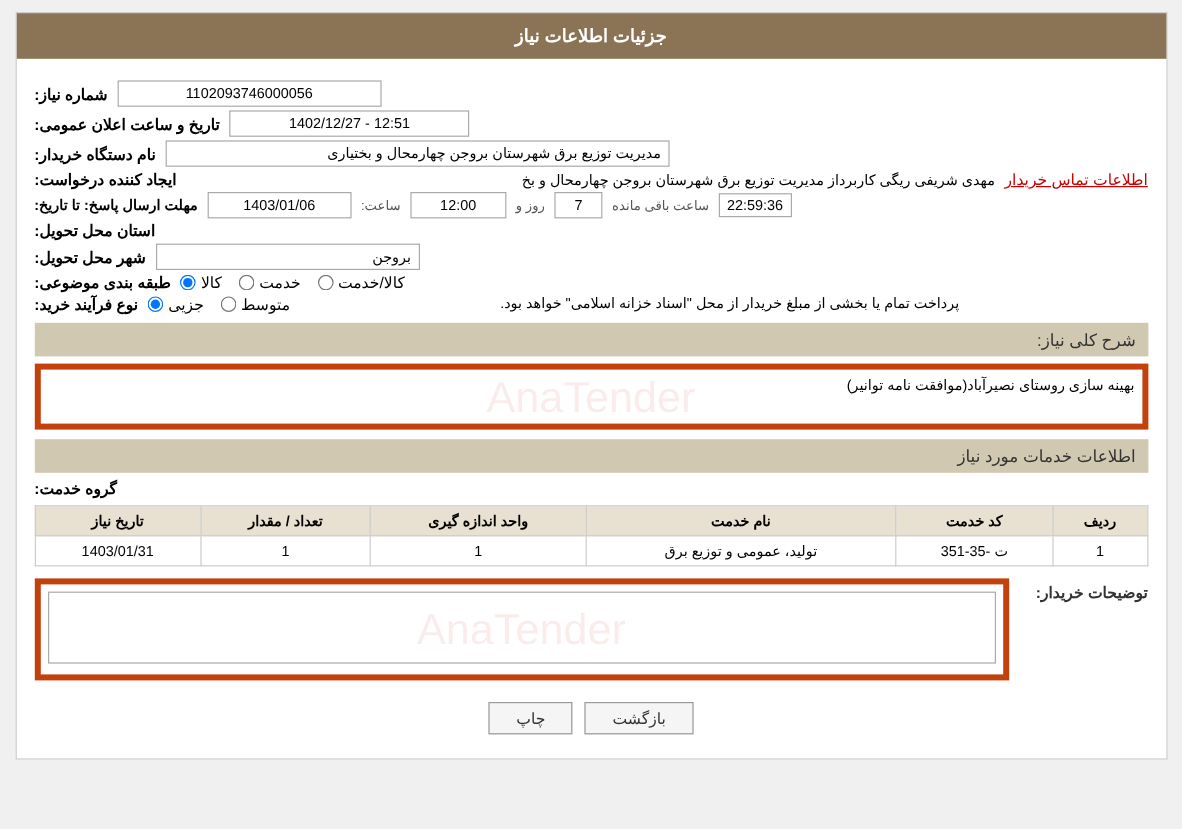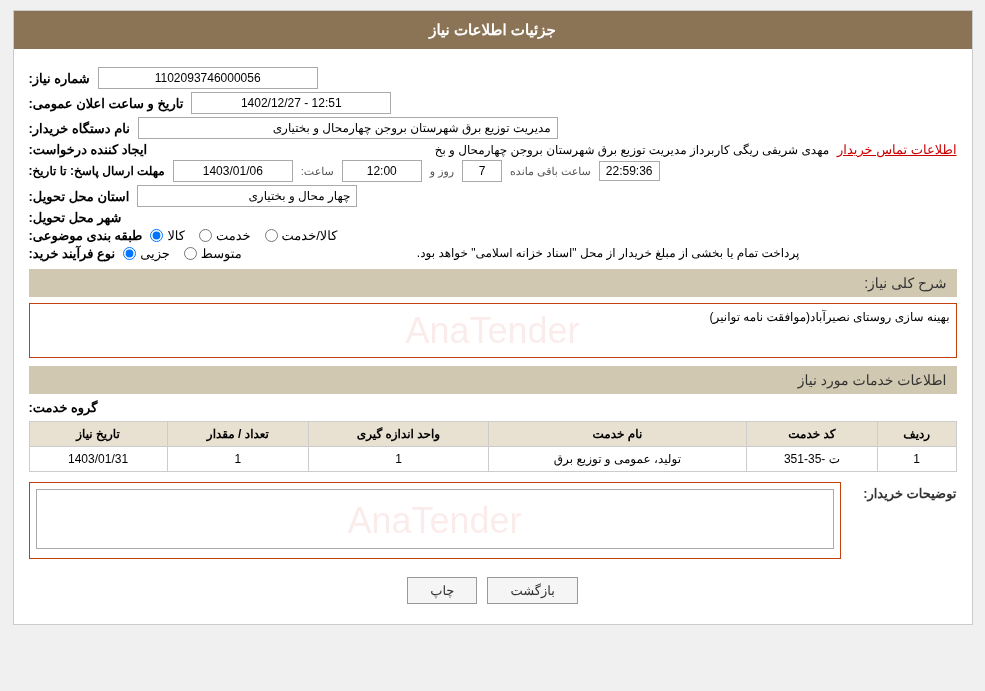--- a/index.html
+++ b/index.html
@@ -112,21 +112,21 @@
       border: 1px solid #aaa;
       padding: 2px 6px;
       background: #fff;
       display: inline-block;
       font-size: 12px;
       direction: ltr;
     }
     .watermark-area {
       position: relative;
       background: #fff;
-      border: 1px solid #c2410c;
+      border: 5px solid #c2410c;
       min-height: 50px;
       padding: 6px;
       margin-bottom: 4px;
     }
     .row-label {
       display: flex;
       align-items: flex-start;
       gap: 6px;
     }
     .col-label {
@@ -203,25 +203,25 @@
       <span class="small-label">ساعت باقی مانده</span>
       <span class="narrow-box" style="min-width:40px; text-align:center;">7</span>
       <span class="small-label">روز و</span>
       <span class="narrow-box" style="min-width:80px; text-align:center;">12:00</span>
       <span class="small-label">ساعت:</span>
       <span class="narrow-box" style="min-width:120px; text-align:center; direction:ltr;">1403/01/06</span>
       <span style="font-weight:bold; font-size:12px;">مهلت ارسال پاسخ: تا تاریخ:</span>
     </div>
 
     <div class="info-row">
-      <span class="narrow-box" style="min-width:220px; text-align:right;">چهار محال و بختیاری</span>
       <span style="font-weight:bold;">استان محل تحویل:</span>
     </div>
 
     <div class="info-row">
+      <span class="narrow-box" style="min-width:220px; text-align:right;">بروجن</span>
       <span style="font-weight:bold;">شهر محل تحویل:</span>
     </div>
 
     <div class="info-row">
       <div class="radio-group">
         <div class="radio-item">
           <span>کالا/خدمت</span>
           <input type="radio" name="tabaqe" style="">
         </div>
         <div class="radio-item">

